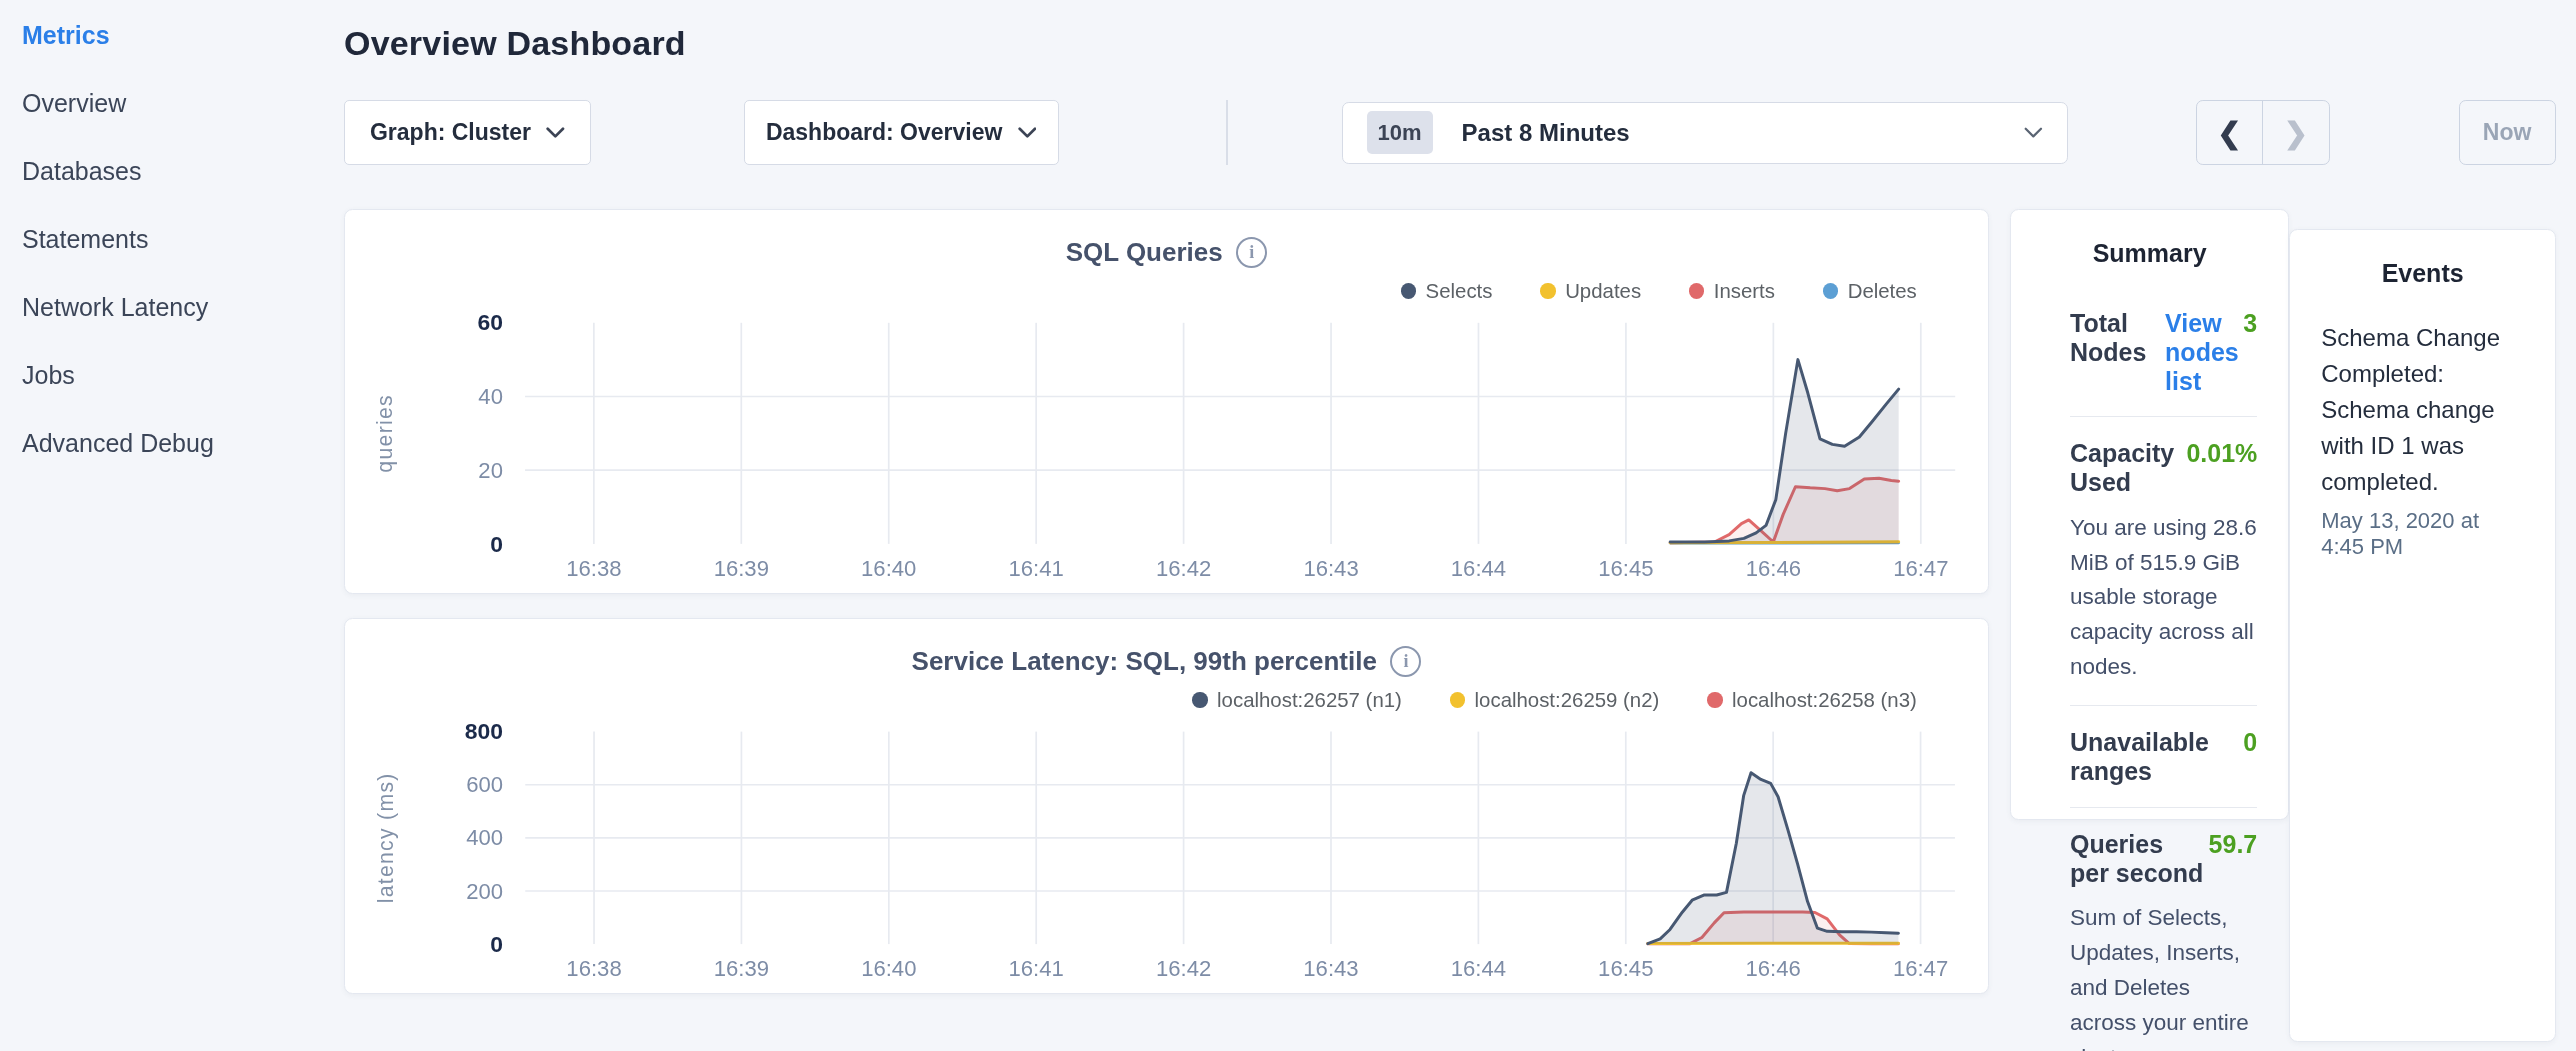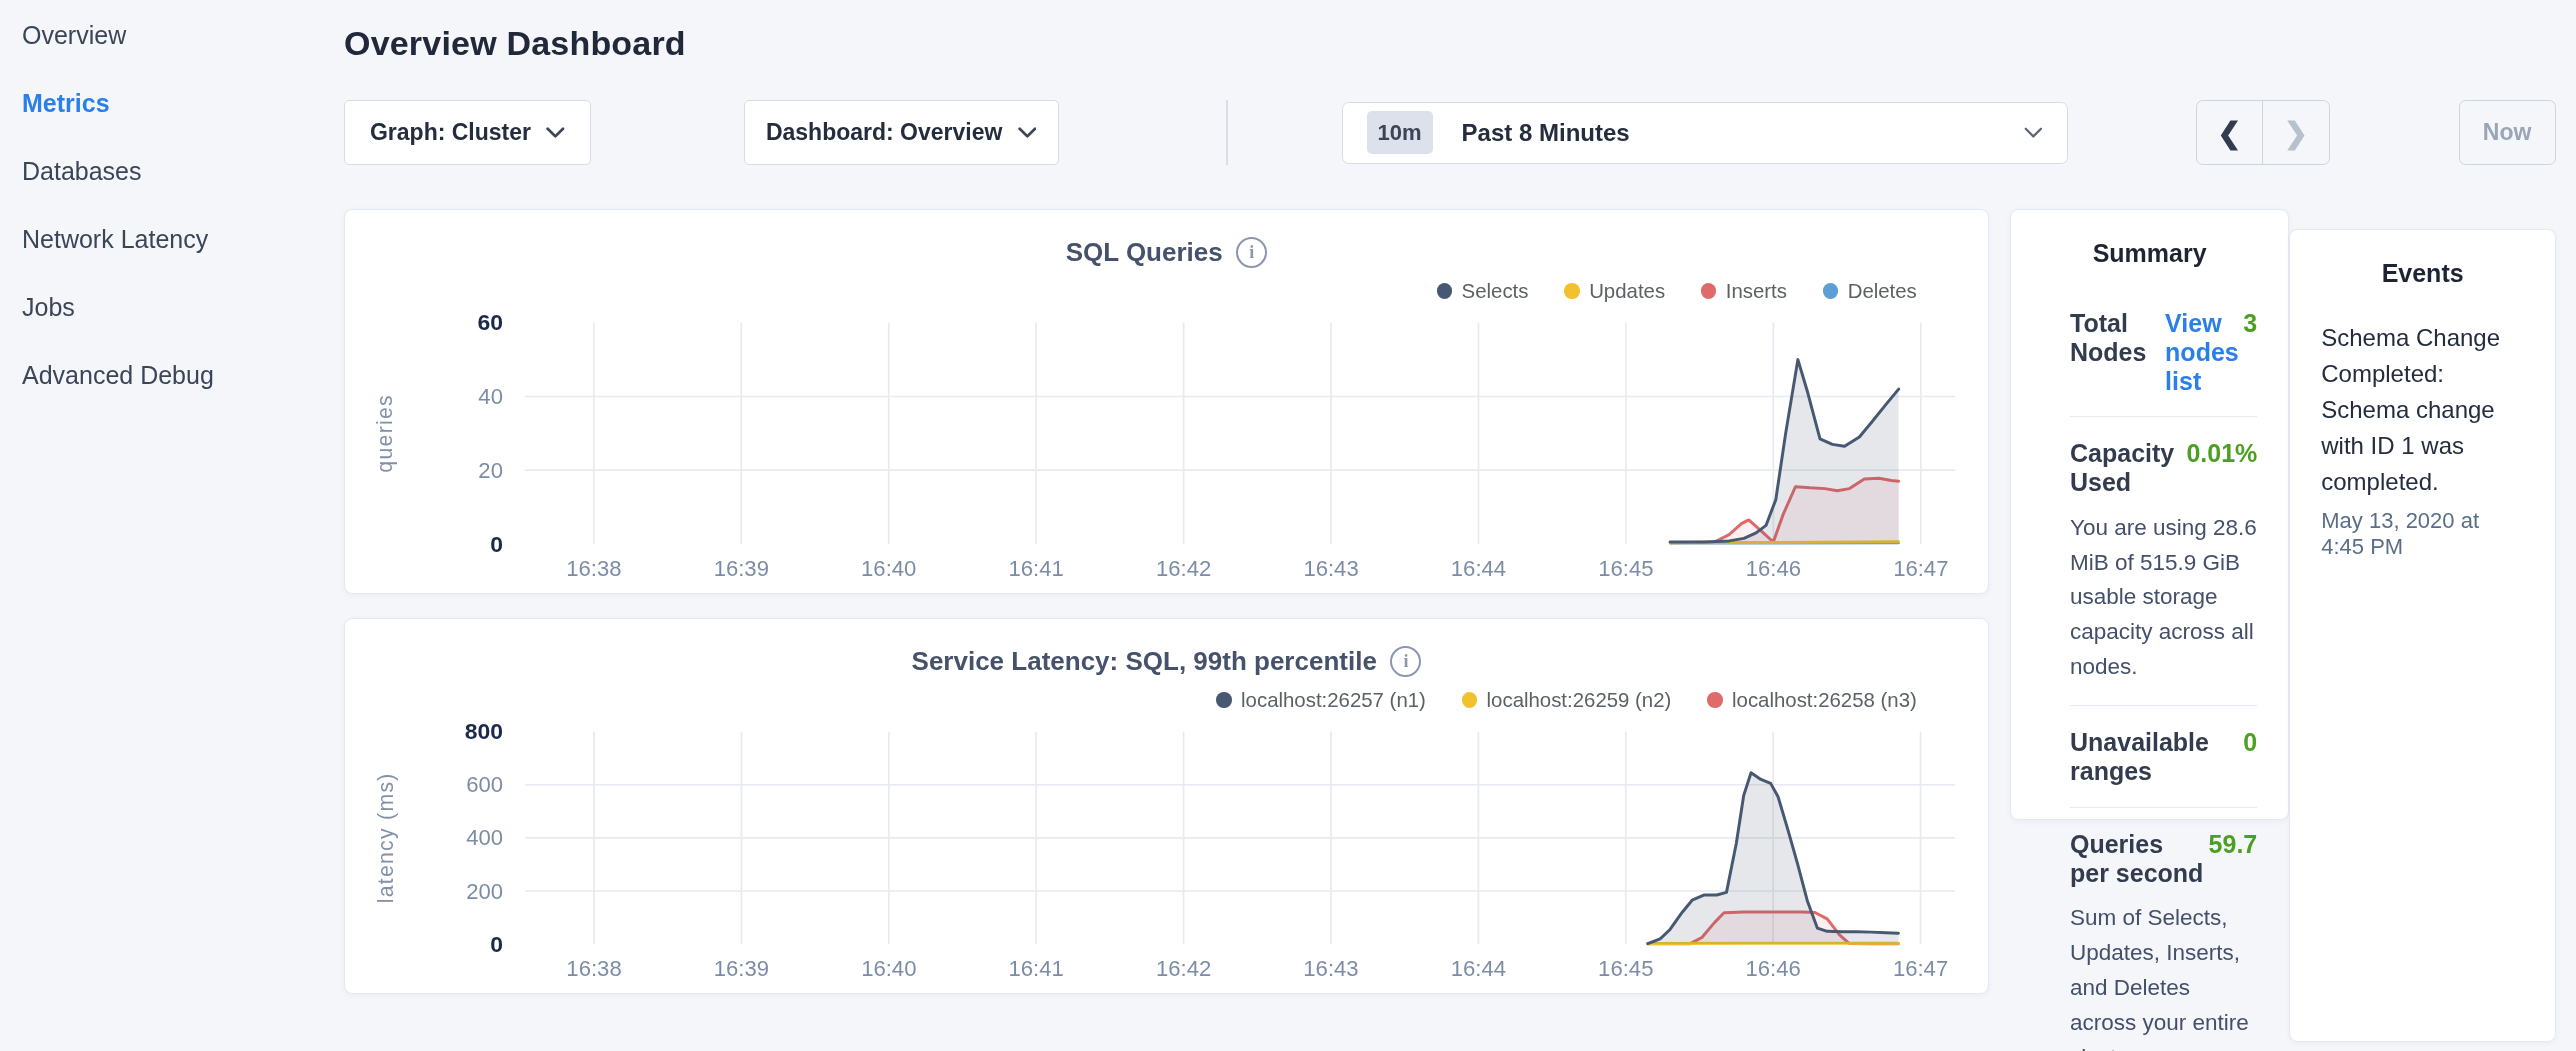--- a/index.html
+++ b/index.html
@@ -73,21 +73,21 @@
   }
   .chart-card { width: 1645px; padding: 22px 10.2px 0; }
   .chart-card + .chart-card { margin-top: 24px; }
   .chart-title-row { display: flex; align-items: center; justify-content: center; gap: 13.6px; height: 41px; }
   .chart-title { font-size: 26px; font-weight: 700; color: #46526b; text-align: center; }
   .info-icon {
     width: 31px; height: 31px; border: 2.1px solid #8b97ae; border-radius: 50%;
     color: #8b97ae; font-size: 18px; font-weight: 700; font-family: "Liberation Serif", serif;
     display: flex; align-items: center; justify-content: center; cursor: pointer;
   }
-  .legend-row { display: flex; justify-content: flex-end; align-items: center; gap: 36px; height: 36px; padding-right: 61px; }
+  .legend-row { display: flex; justify-content: flex-end; align-items: center; gap: 48px; height: 36px; padding-right: 61px; }
   .legend-item { display: flex; align-items: center; gap: 9.4px; }
   .legend-dot { width: 15.3px; height: 15.3px; border-radius: 50%; }
   .legend-label { font-size: 20.4px; color: #5c6166; }
 
   
   .right-col { width: 546px; flex: 0 0 546px; margin-left: 21px; display: flex; flex-direction: row; height: 833px; }
   .summary-card { padding: 29px 31px 0; height: 611px; }
   .panel-heading { text-align: center; font-size: 25px; font-weight: 700; color: #1d2433; }
   .summary-rows { margin-top: 18.7px; }
   .summary-row { padding: 22px 0 20.4px; border-bottom: 1.3px solid #e6e9ef; margin-left: 28px; }
@@ -105,23 +105,24 @@
 
   svg text { font-family: "Liberation Sans", sans-serif; }
 </style>
 </head>
 <body>
 
 <div class="app">
 
   <nav class="sidebar">
 
-  <div class="nav-item">Overview</div>
-      <div class="nav-item active">Metrics</div>
+  <div class="nav-item active">Metrics</div>
+      <div class="nav-item">Overview</div>
       <div class="nav-item">Databases</div>
+      <div class="nav-item">Statements</div>
       <div class="nav-item">Network Latency</div>
       <div class="nav-item">Jobs</div>
       <div class="nav-item">Advanced Debug</div>
     </nav>
 
   <div class="main">
     <h1 class="page-title">Overview Dashboard</h1>
 
     <div class="controls-row">
       <div class="dropdown dd-graph">

